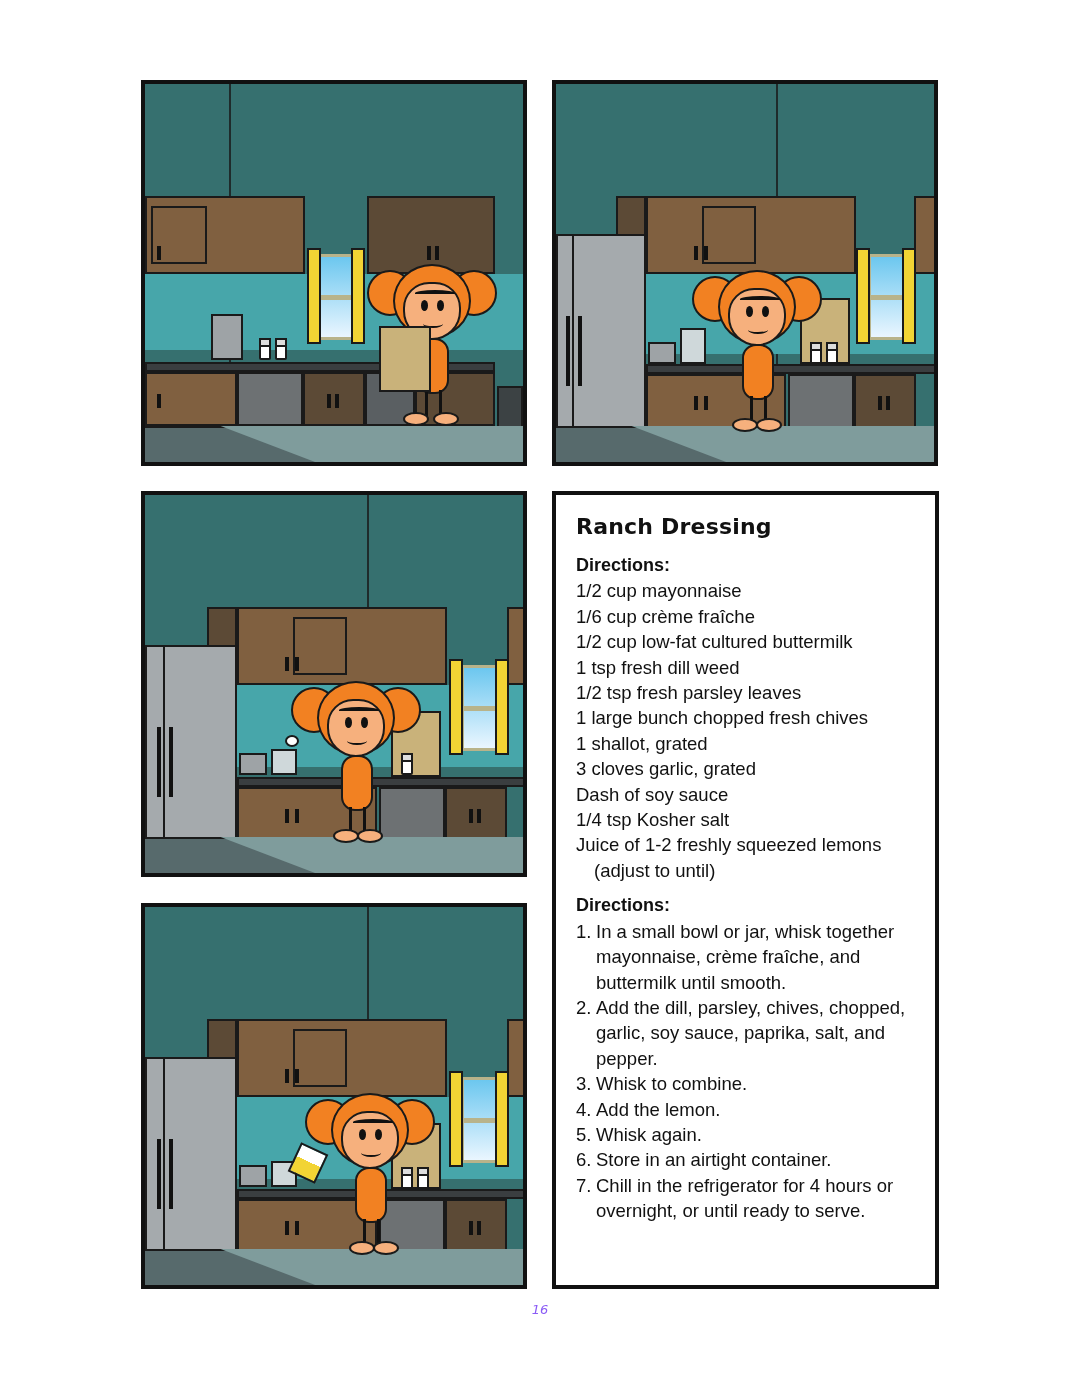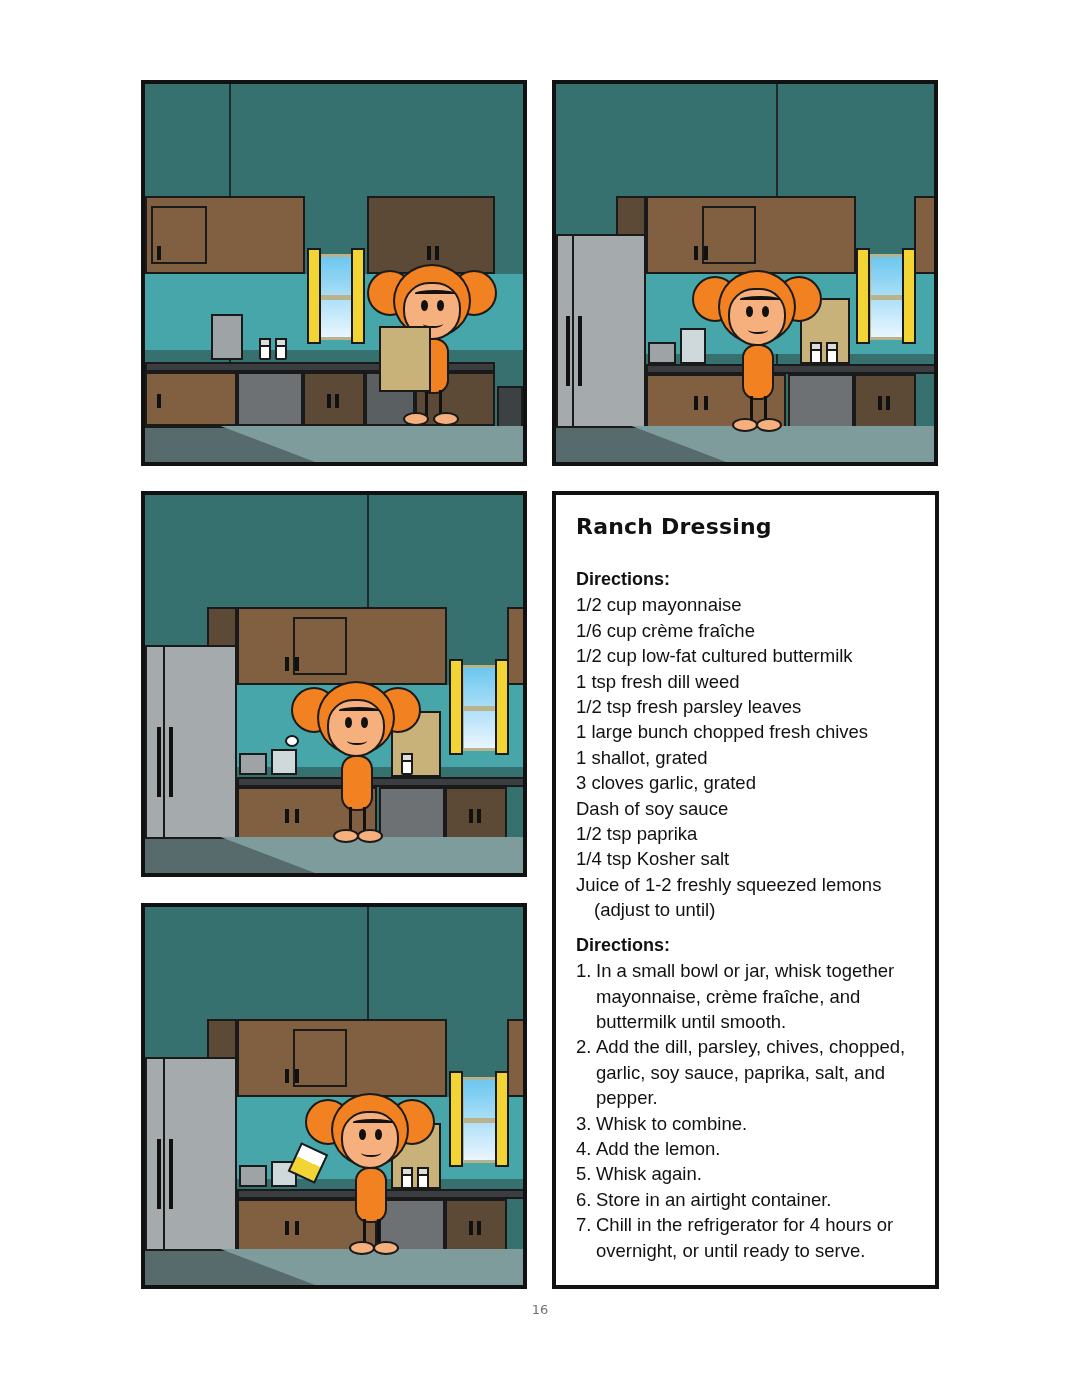--- a/index.html
+++ b/index.html
@@ -52,33 +52,33 @@
     .smile { position: absolute; left: 18px; top: 36px; width: 20px; height: 8px; border-bottom: 2px solid #111; border-radius: 0 0 50% 50%; }
     .body { position: absolute; left: 50px; top: 74px; width: 32px; height: 56px; border-radius: 14px; background: #f28122; border: 2px solid #1a1a1a; }
     .leg { position: absolute; top: 126px; width: 3px; height: 26px; background: #111; }
     .foot { position: absolute; top: 148px; width: 26px; height: 14px; border-radius: 50%; background: #f6b07d; border: 2px solid #1a1a1a; }
 
     
     .recipe {
       position: absolute; left: 552px; top: 491px; width: 387px; height: 798px;
       border: 4px solid #111; background: #fff; padding: 18px 20px 0 20px;
     }
-    .recipe-title { font-family: "DejaVu Sans", sans-serif; font-weight: bold; font-size: 22px; line-height: 28px; margin-bottom: 26px; letter-spacing: 0.2px; }
+    .recipe-title { font-family: "DejaVu Sans", sans-serif; font-weight: bold; font-size: 22px; line-height: 28px; margin-bottom: 12px; letter-spacing: 0.2px; }
     .section-head { font-family: "Liberation Sans", sans-serif; font-weight: bold; font-size: 18px; line-height: 25.4px; }
     .ing-list, .dir-list { list-style: none; }
     .ing-list li, .dir-list li { font-family: "Liberation Sans", sans-serif; font-size: 18.5px; line-height: 25.4px; }
     .ing-list li .cont { display: block; padding-left: 18px; }
     .dirs { margin-top: 10px; }
     .dir-list li { display: flex; }
     .dir-num { flex: 0 0 20px; }
     .dir-text { flex: 1; }
 
     .page-number {
       position: absolute; left: 0; width: 1080px; top: 1302px; text-align: center;
-      font-family: "DejaVu Sans", sans-serif; font-size: 13px; color: #737373;
+      font-family: "DejaVu Sans", sans-serif; font-size: 13px; color: #8b5cf6; font-style: italic;
     }
   </style>
 </head>
 <body>
 
 <div class="panel p1">
   <div class="wall-line" style="left:84px"></div>
   <div class="backsplash" style="left:0;top:190px;width:378px;height:76px;clip-path:polygon(0 0,100% 0,100% 100%,0 100%)"></div>
   <div class="upper-cab" style="left:0;top:112px;width:160px;height:78px">
     <div class="cab-door" style="left:4px;width:56px"></div>
@@ -302,21 +302,20 @@
   <ul class="ing-list">
     <li>1/2 cup mayonnaise</li>
     <li>1/6 cup crème fraîche</li>
     <li>1/2 cup low-fat cultured buttermilk</li>
     <li>1 tsp fresh dill weed</li>
     <li>1/2 tsp fresh parsley leaves</li>
     <li>1 large bunch chopped fresh chives</li>
     <li>1 shallot, grated</li>
     <li>3 cloves garlic, grated</li>
     <li>Dash of soy sauce</li>
-    <li>1/2 tsp paprika</li>
     <li>1/4 tsp Kosher salt</li>
     <li>
       <span>Juice of 1-2 freshly squeezed lemons</span>
       <span class="cont">(adjust to until)</span>
     </li>
   </ul>
 
   <div class="dirs">
     <div class="section-head">Directions:</div>
     <ol class="dir-list">

